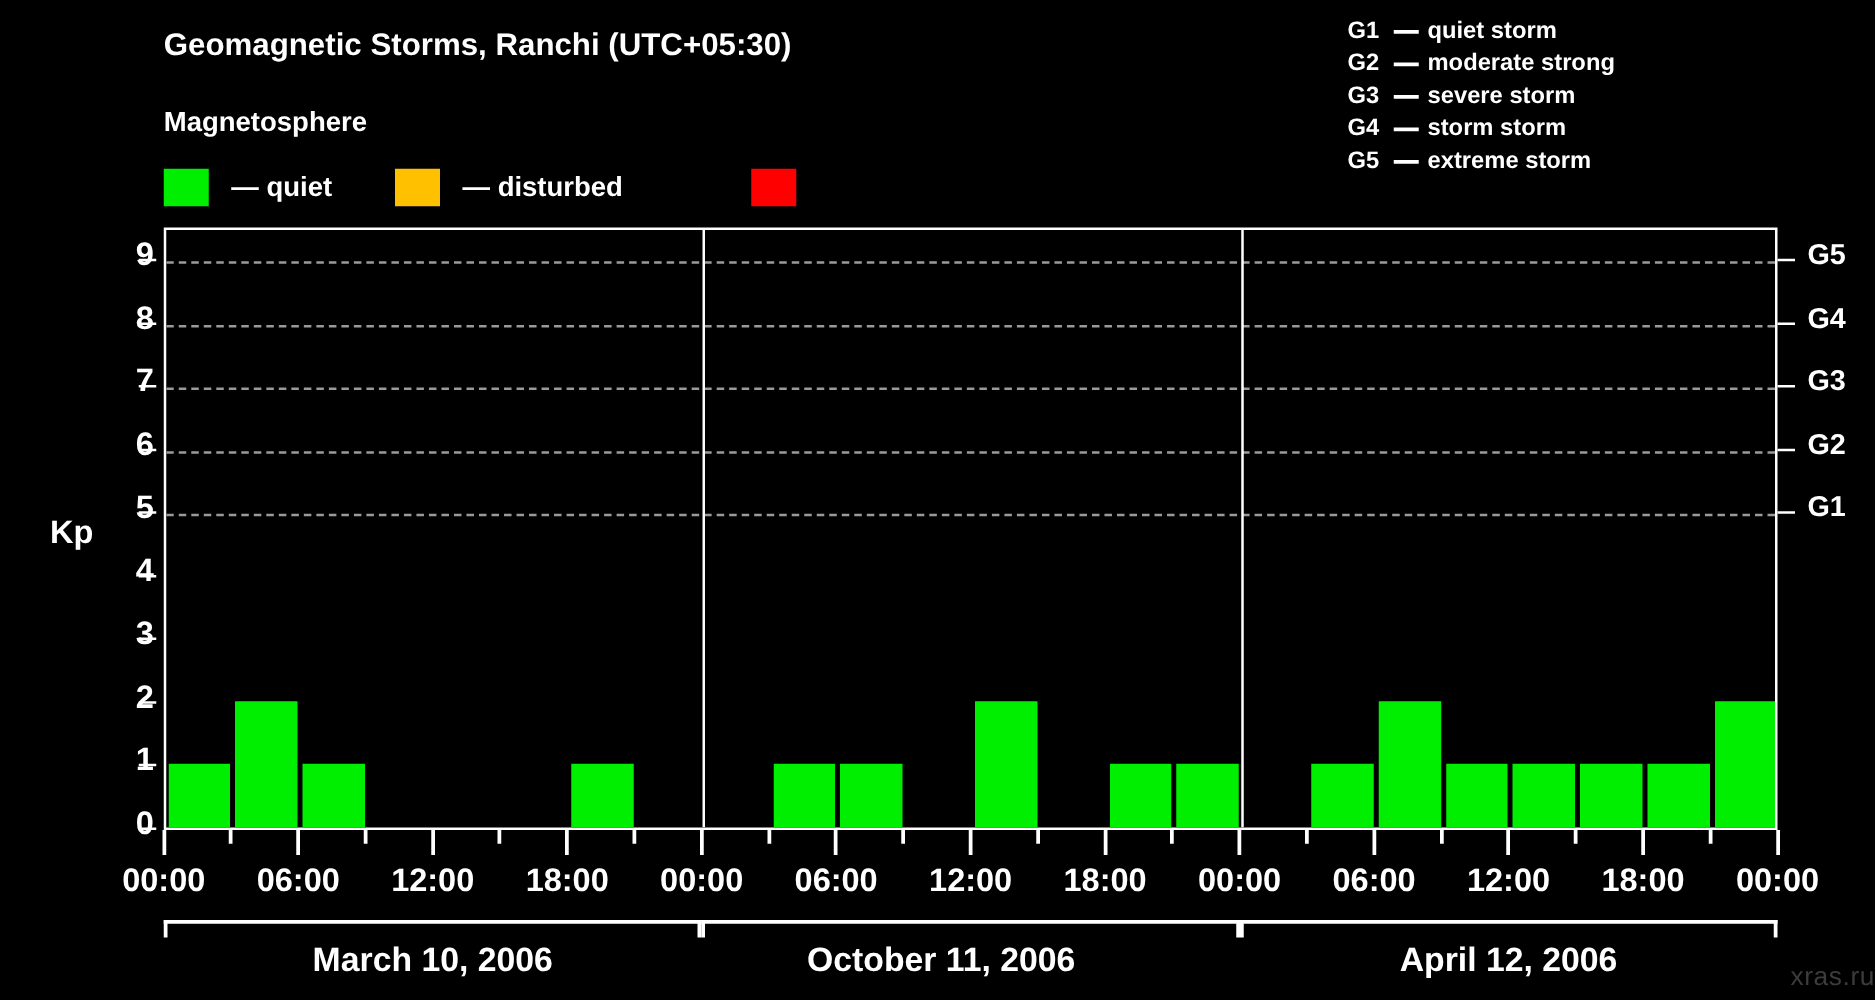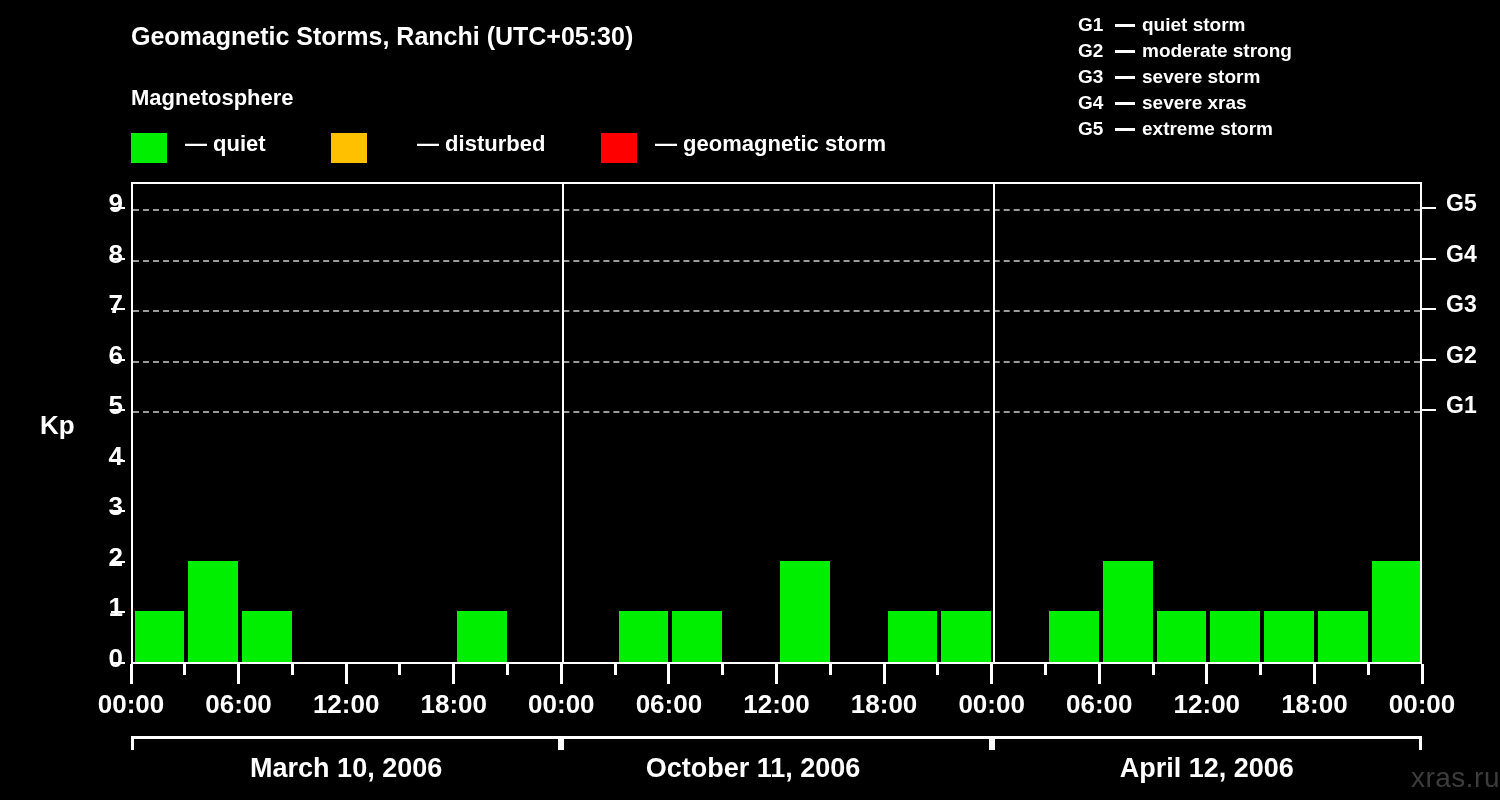--- a/index.html
+++ b/index.html
@@ -50,20 +50,21 @@
     position: absolute;
     left: 131px;
     top: 133px;
     height: 34px;
   }
   .legend-item {
     position: absolute;
     top: 0;
     height: 34px;
     display: flex;
+    align-items: center;
     white-space: nowrap;
   }
   .legend-swatch {
     width: 36px;
     height: 30px;
     display: inline-block;
   }
   .legend-label {
     font-size: 22px;
     font-weight: bold;
@@ -222,46 +223,45 @@
     text-align: center;
     white-space: nowrap;
     transform: translateX(-50%);
   }
 
   
   .watermark {
     position: absolute;
     right: 10px;
     bottom: 6px;
-    font-size: 28px;
+    font-size: 21px;
     color: #3c3c3c;
     letter-spacing: 0.5px;
   }
 </style>
 </head>
 <body>
 
 <div id="root">
 
   <div class="chart-title">Geomagnetic Storms, Ranchi (UTC+05:30)</div>
 
   <div class="series-heading">Magnetosphere</div>
 
   <div class="legend" id="legend">
       <div class="legend-item" style="left: 0px;">
         <span class="legend-swatch" style="background: rgb(0, 238, 0);"></span>
         <span class="legend-label" style="margin-left: 18px;">— quiet</span>
       </div>
-      <div class="legend-item" style="left: 200px; gap: 32px;">
+      <div class="legend-item" style="left: 185px;">
         <span class="legend-swatch" style="background: rgb(255, 192, 0);"></span>
         <span class="legend-label" style="margin-left: 18px;">— disturbed</span>
       </div>
       <div class="legend-item" style="left: 470px;">
         <span class="legend-swatch" style="background: rgb(255, 0, 0);"></span>
-        <span class="legend-label" style="margin-left: 18px;">— geomagnetic storm</span>
       </div>
     </div>
 
   <div class="gscale" id="gscale">
       <div class="gscale-row">
         <span class="gscale-code">G1</span>
         <span class="gscale-dash"></span>
         <span>quiet storm</span>
       </div>
       <div class="gscale-row">
@@ -270,21 +270,21 @@
         <span>moderate strong</span>
       </div>
       <div class="gscale-row">
         <span class="gscale-code">G3</span>
         <span class="gscale-dash"></span>
         <span>severe storm</span>
       </div>
       <div class="gscale-row">
         <span class="gscale-code">G4</span>
         <span class="gscale-dash"></span>
-        <span>severe xras</span>
+        <span>storm storm</span>
       </div>
       <div class="gscale-row">
         <span class="gscale-code">G5</span>
         <span class="gscale-dash"></span>
         <span>extreme storm</span>
       </div>
     </div>
 
   <div id="y-axis-left">
       <div class="y-tick-label" style="top: 645px;">0</div>

